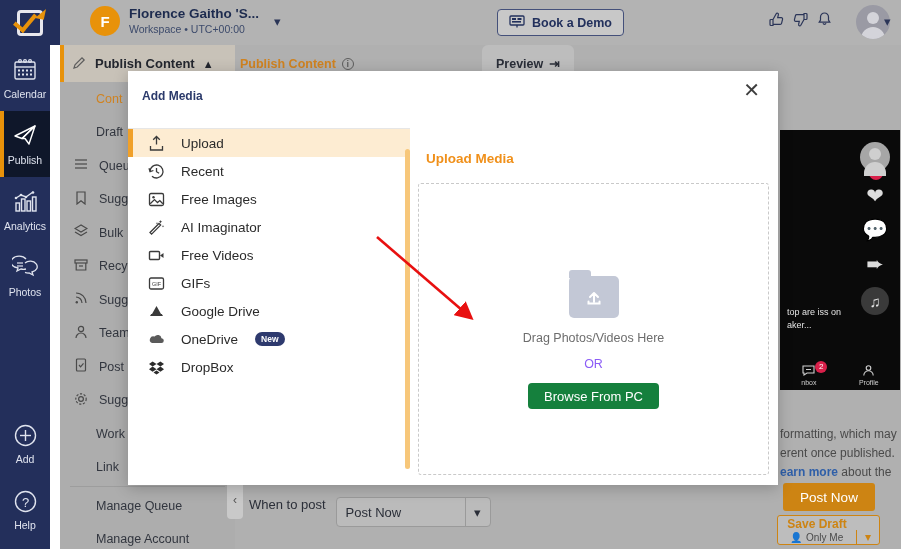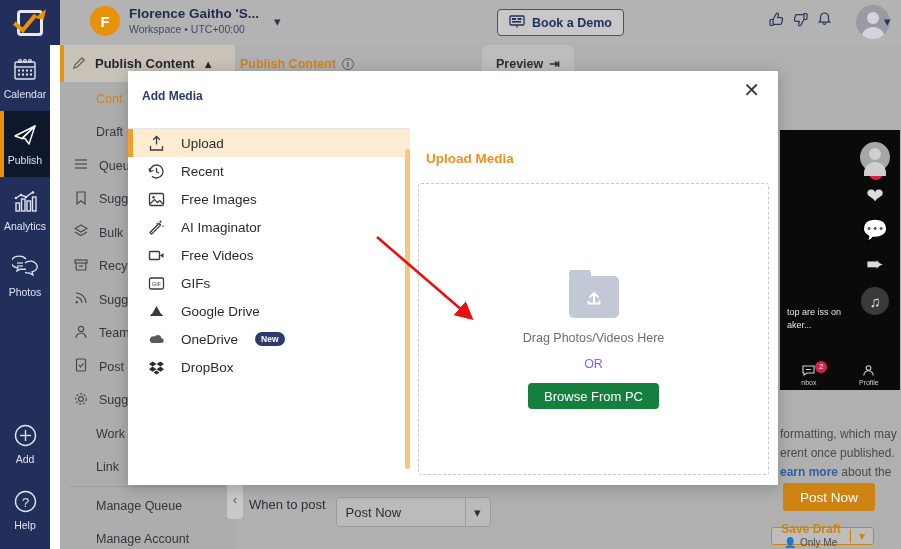--- a/index.html
+++ b/index.html
@@ -175,23 +175,23 @@
     background: #c9c9c9; border-radius: 4px; color: #555; font-size: 12px;
     display: flex; align-items: center; justify-content: center;
   }
 
   .btn-postnow {
     position: absolute; right: 26px; bottom: 38px; width: 92px; height: 28px;
     background: #cd8413; color: #fff; font-size: 13.5px; border-radius: 3px;
     display: flex; align-items: center; justify-content: center;
   }
   .btn-savedraft {
-    position: absolute; right: 27px; bottom: 4px; width: 103px; height: 18px;
+    position: absolute; right: 21px; bottom: 4px; width: 103px; height: 30px;
     background: #bdbdbd; border: 1px solid #cd8413; border-radius: 3px;
-    display: flex; align-items: center;
+    display: flex; align-items: flex-end;
   }
   .bsd-main { flex: 1; display: flex; flex-direction: column; align-items: center; justify-content: center; }
   .bsd-t1 { font-size: 12px; font-weight: bold; color: #cd8413; line-height: 13px; }
   .bsd-t2 { font-size: 10px; color: #4a4a4a; line-height: 13px; }
   .bsd-chev { width: 23px; border-left: 1px solid #cd8413; display: flex; align-items: center; justify-content: center; color: #cd8413; font-size: 12px; }
 
   
   .modal {
     position: absolute; left: 128px; top: 71px; width: 650px; height: 414px;
     background: #ffffff; box-shadow: 0 3px 14px rgba(0,0,0,.22);

